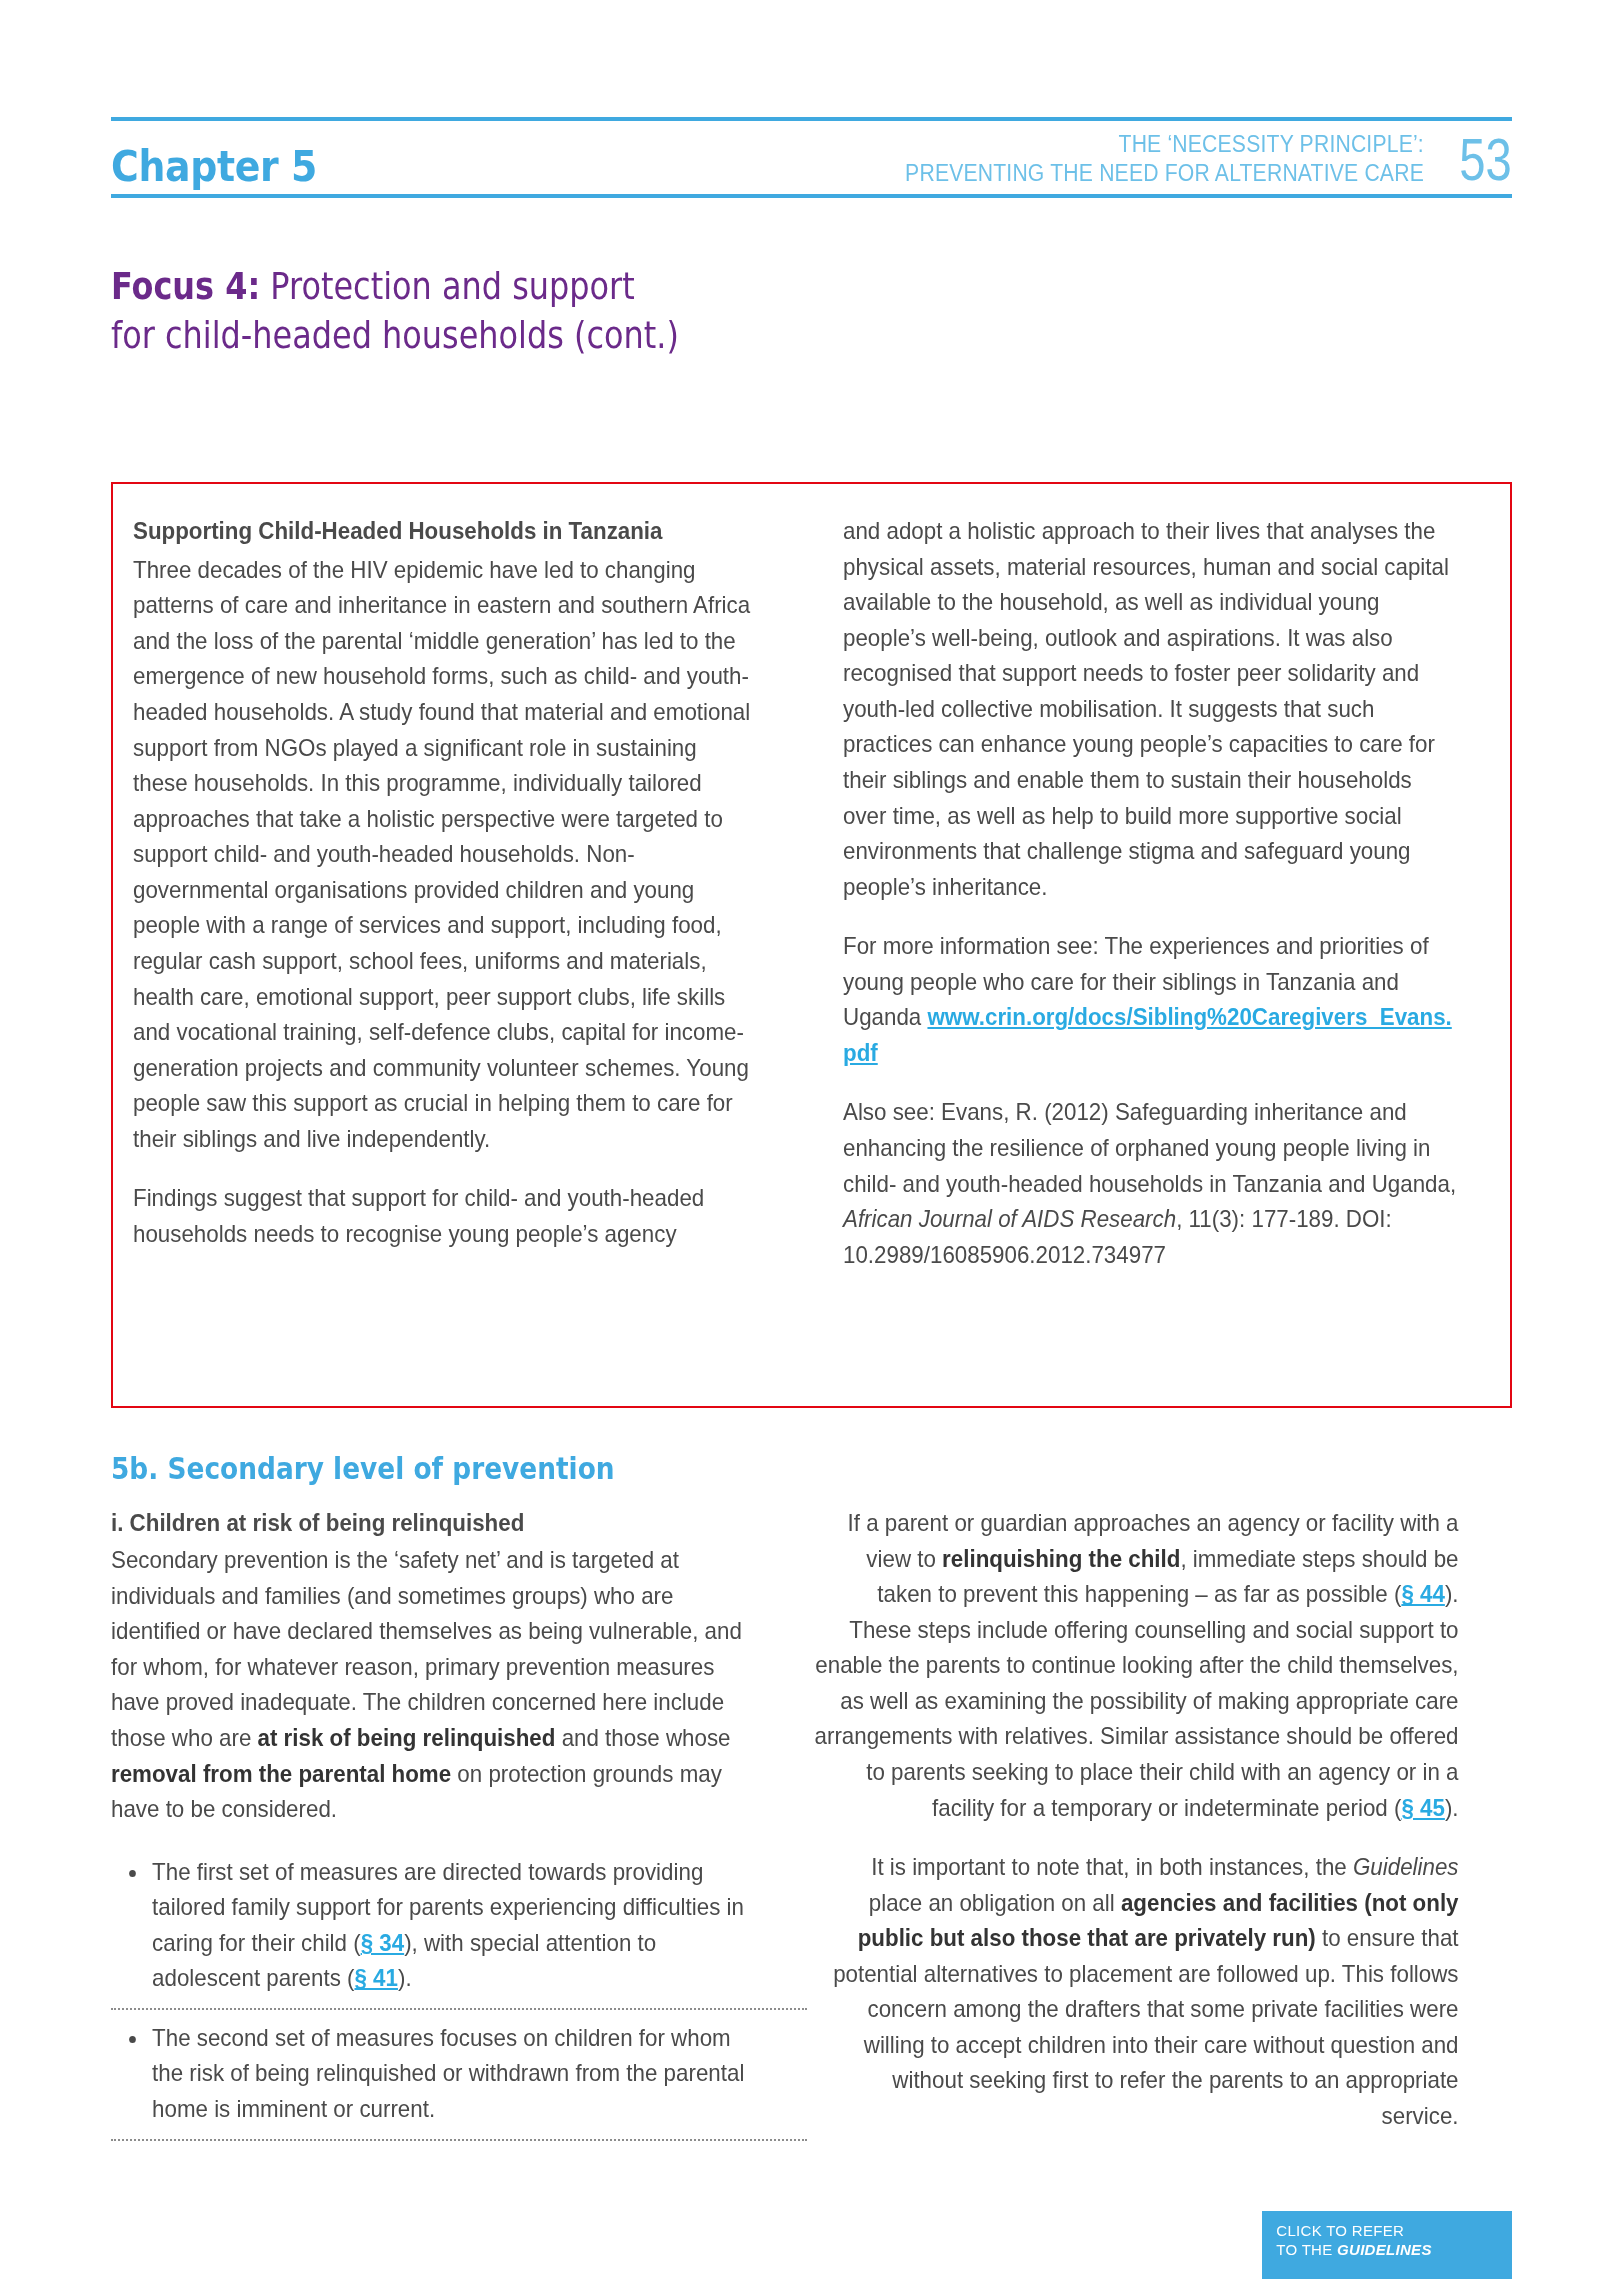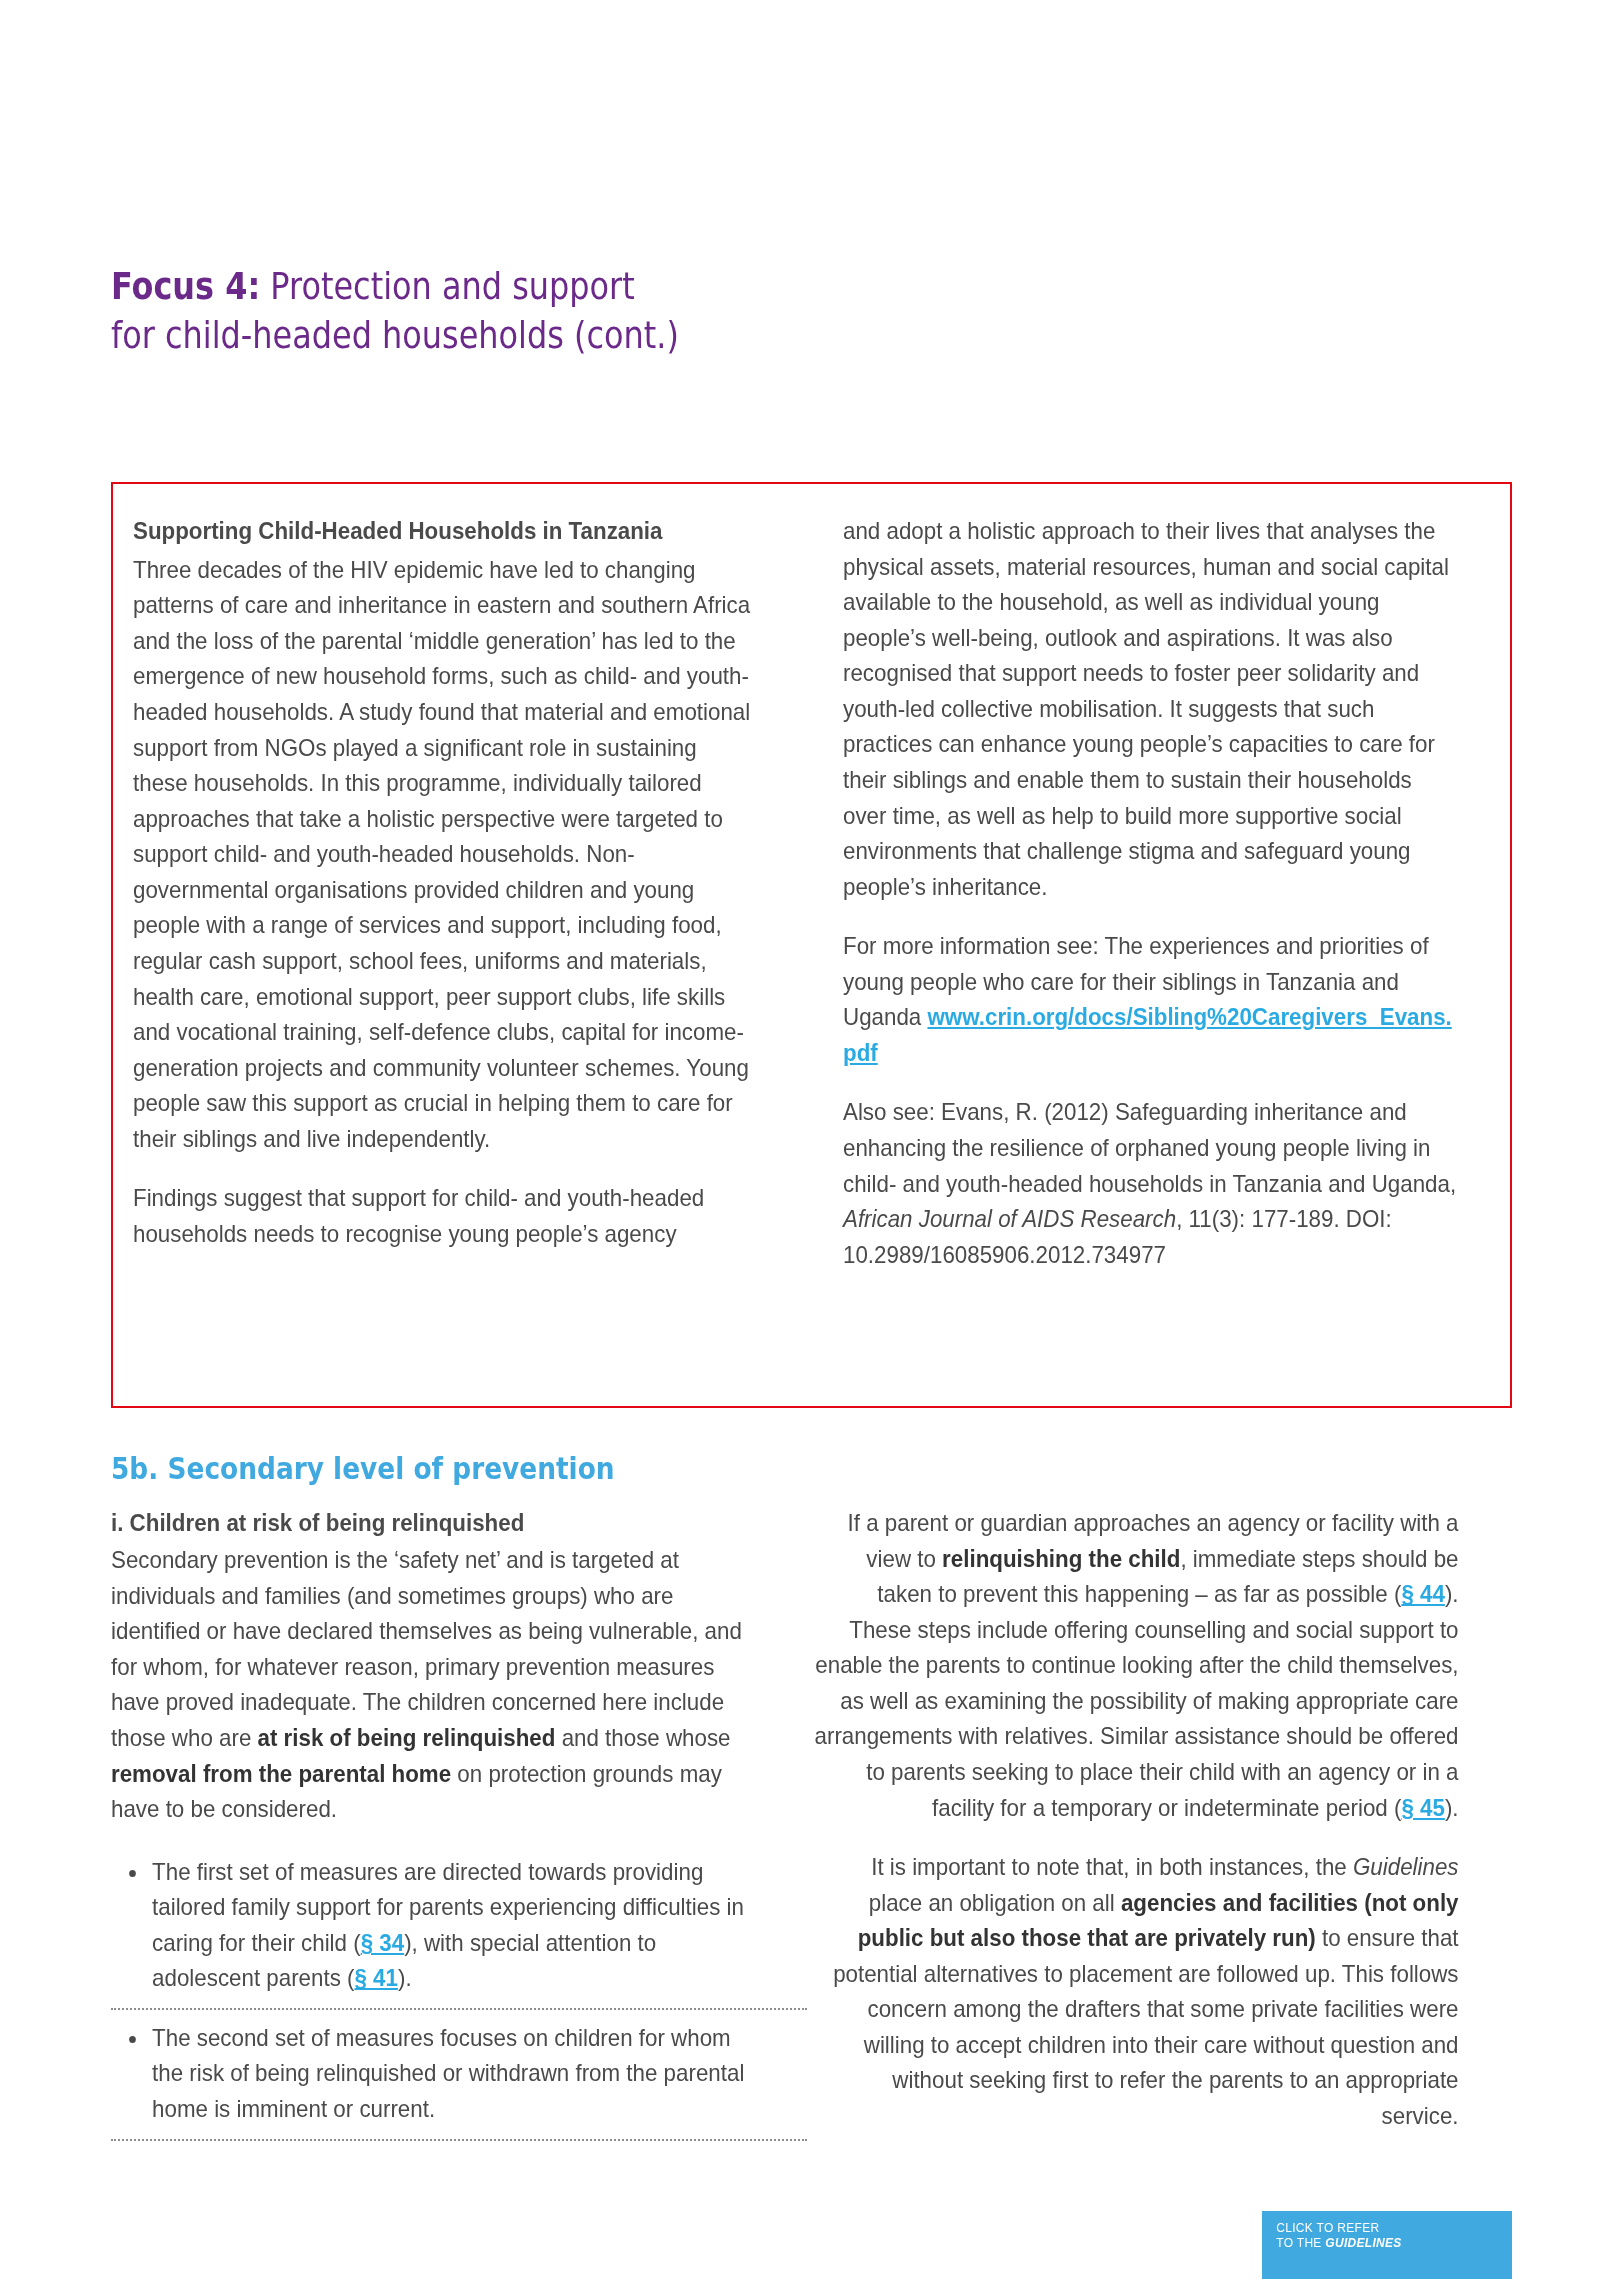--- a/index.html
+++ b/index.html
@@ -251,32 +251,46 @@
     top: 2211px;
     width: 250px;
     height: 68px;
     background: #3fa9e0;
     box-sizing: border-box;
     padding: 9.5px 0 0 14.3px;
   }
   .refer-line {
     color: #ffffff;
     font-family: "Liberation Sans", sans-serif;
-    font-size: 12px;
+    font-size: 15px;
     line-height: 1.32;
     letter-spacing: 0.3px;
     white-space: nowrap;
   }
   .refer-line .ital { font-style: italic; font-weight: bold; }
 </style>
 </head>
 <body>
 
 <div class="page">
 
+  <div class="header">
+    <div class="header-rule-top"></div>
+    <div class="header-inner">
+      <div class="chapter-title">Chapter 5</div>
+      <div class="header-right">
+        <div class="header-caption">
+          <div>THE ‘NECESSITY PRINCIPLE’:</div>
+          <div>PREVENTING THE NEED FOR ALTERNATIVE CARE</div>
+        </div>
+        <div class="page-number">53</div>
+      </div>
+    </div>
+    <div class="header-rule-bottom"></div>
+  </div>
 
   <div class="focus-title">
     <div>
       <span class="lead">Focus 4:</span><span> Protection and support</span>
     </div>
     <div>for child-headed households (cont.)</div>
   </div>
 
   <div class="pp-box"></div>
 

